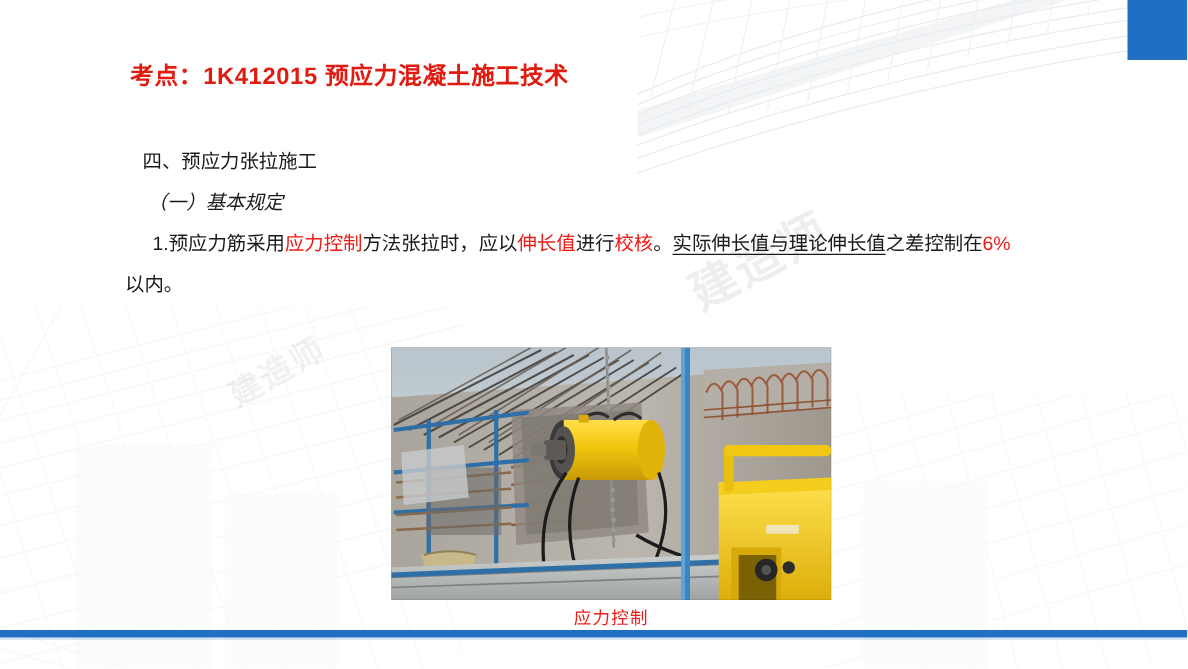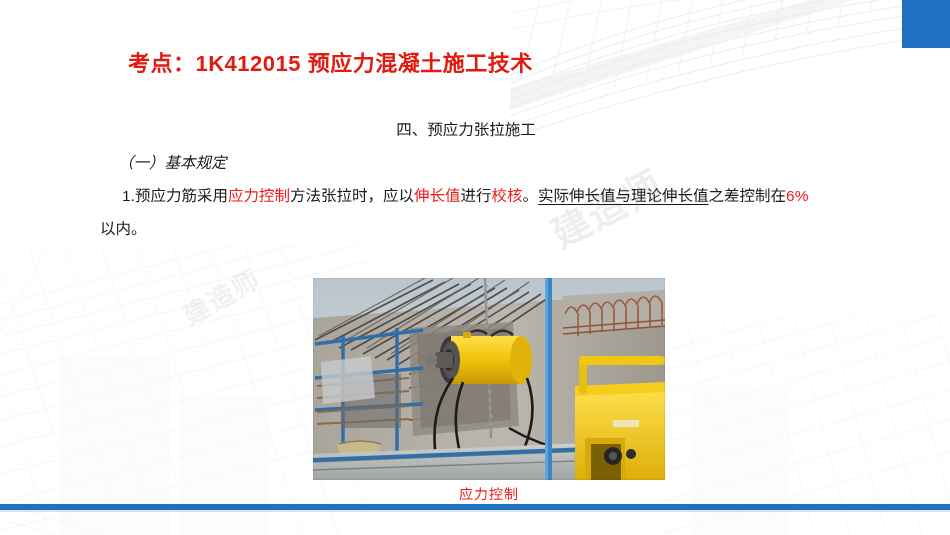--- a/index.html
+++ b/index.html
@@ -35,30 +35,30 @@
     background:#1f6fc4;
   }
   .bottom-rule-shadow{
     position:absolute;left:0;right:0;top:510px;height:2px;
     background:rgba(31,111,196,.18);
   }
 
   
   .title{
     position:absolute;left:104px;top:45px;
-    font-size:22px;font-weight:bold;letter-spacing:.5px;
-    color:#e01b10;white-space:nowrap;margin-left:24px;
+    font-size:19px;font-weight:bold;letter-spacing:.5px;
+    color:#e01b10;white-space:nowrap;
   }
 
   .body-text{
     position:absolute;left:100px;top:113px;width:718px;
     font-size:15.5px;color:#1a1a1a;line-height:33px;
   }
   .p{margin:0;}
-  .p.h4{margin-left:14px;text-align:center;}
+  .p.h4{margin-left:14px;}
   .p.h5{margin-left:18px;font-style:italic;}
   .p.item{margin-left:0;text-indent:0;}
   .ind{display:inline-block;width:22px;}
   .red{color:#ee1c18;}
   .uline{text-decoration:underline;text-underline-offset:3px;}
 
   
   .photo{
     position:absolute;left:313px;top:278px;width:352px;height:202px;
     overflow:hidden;background:#8d9196;

